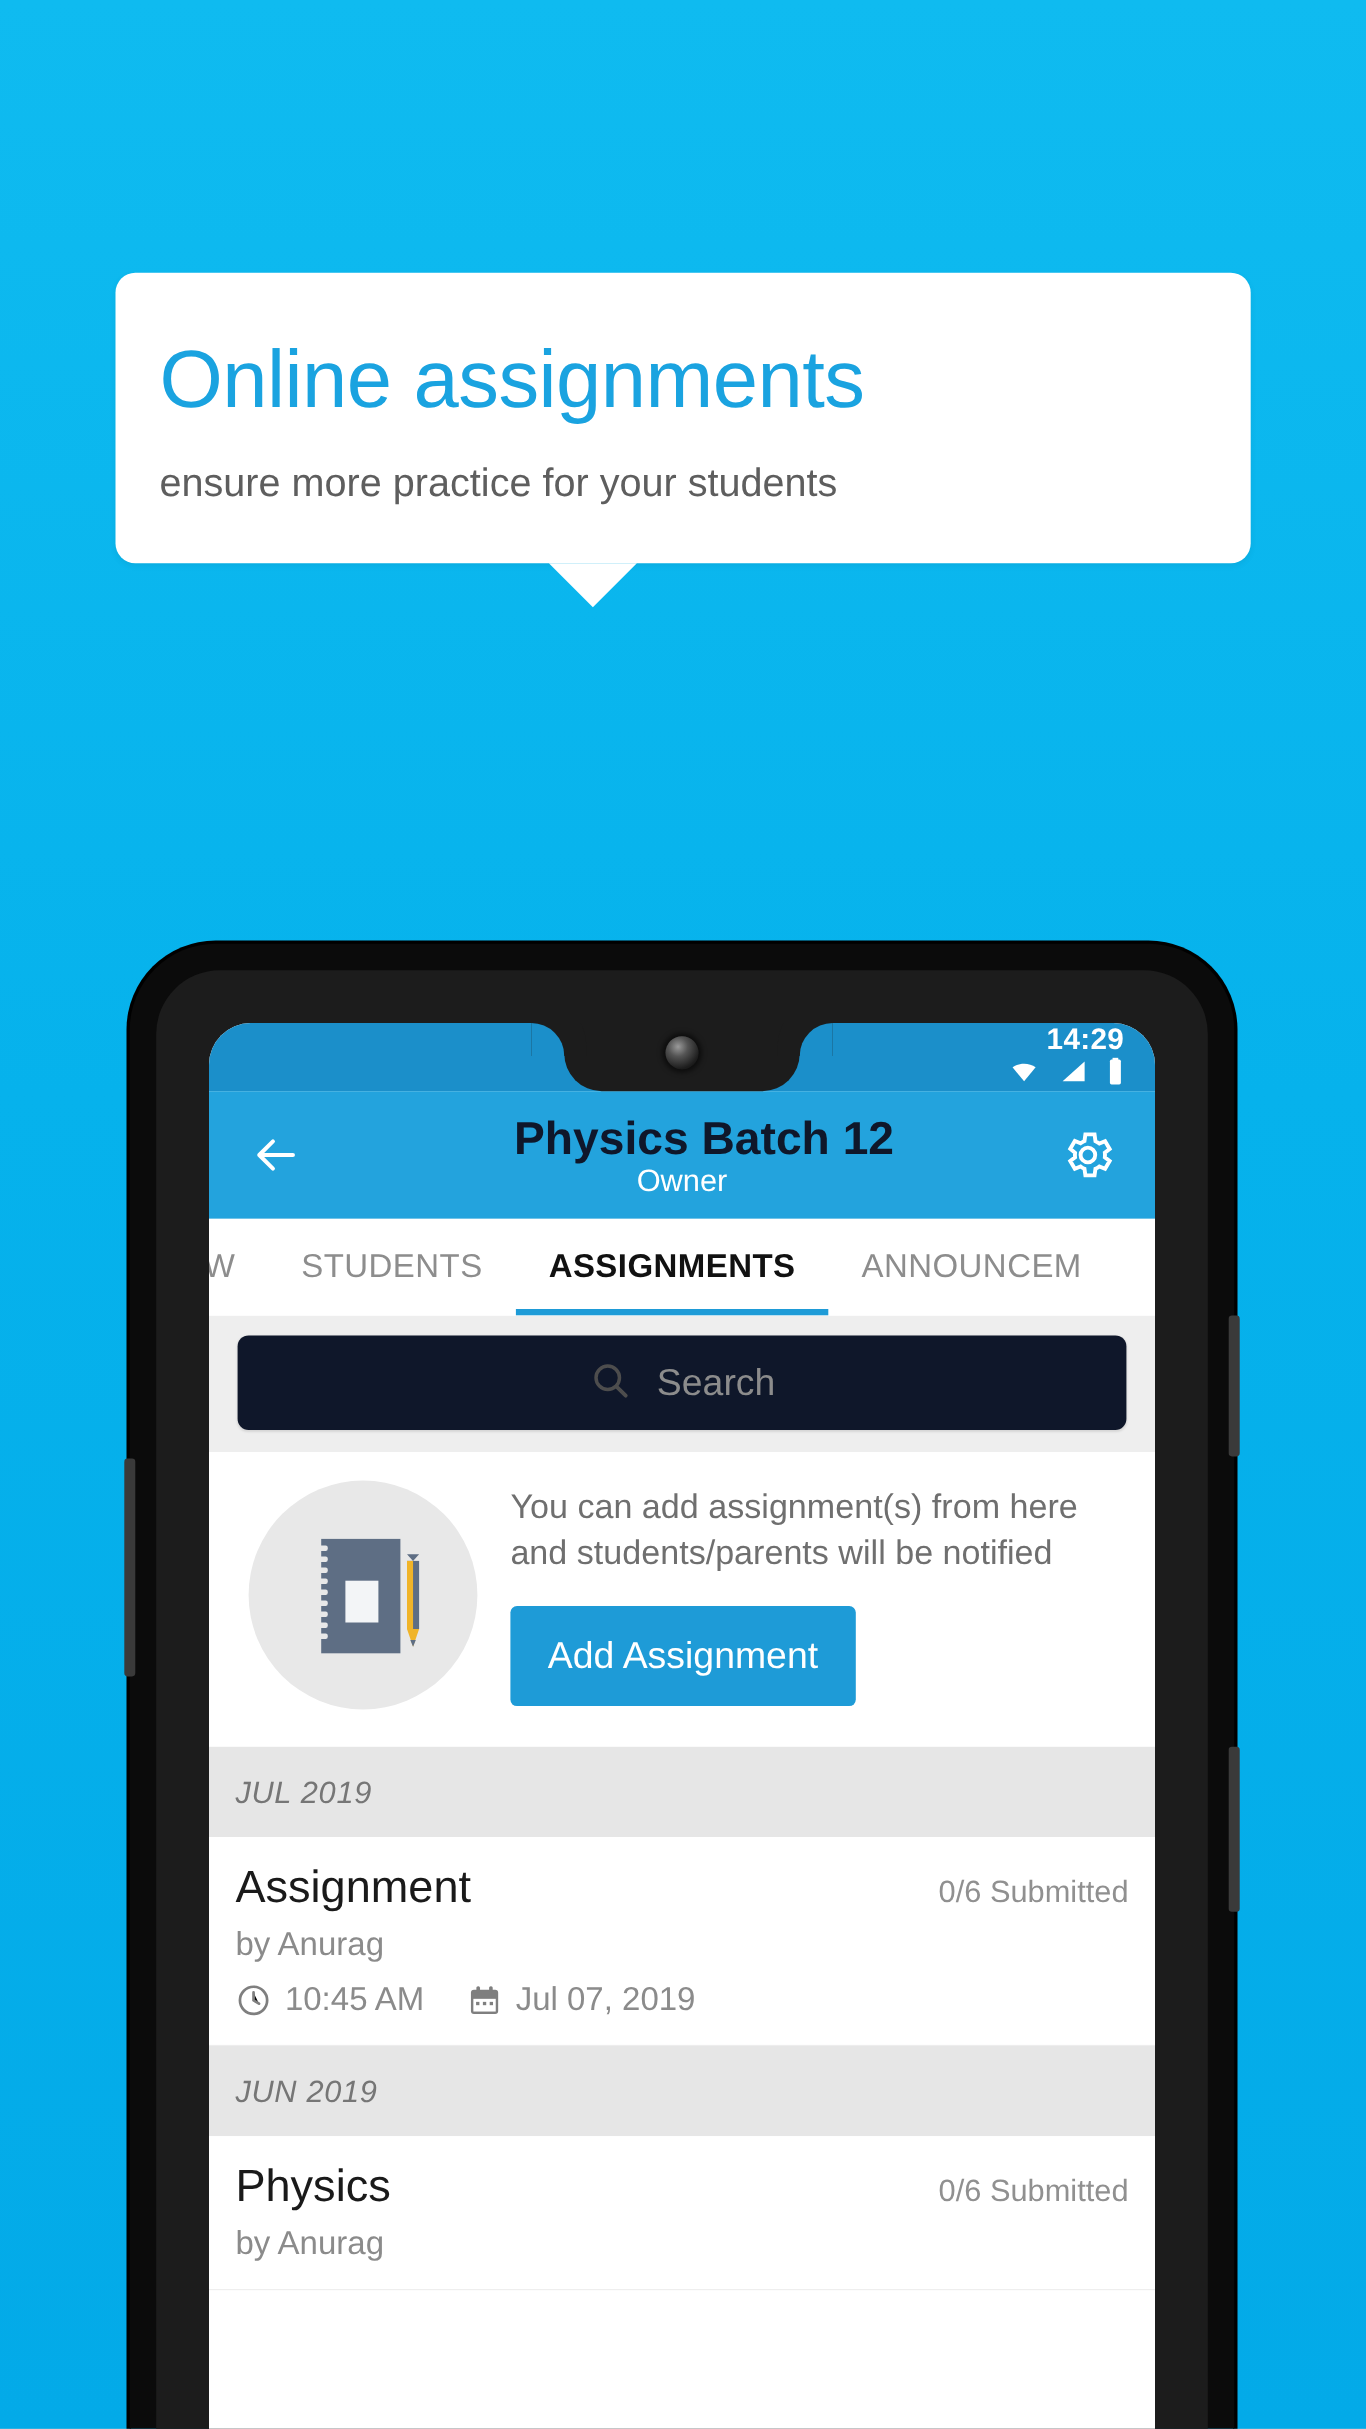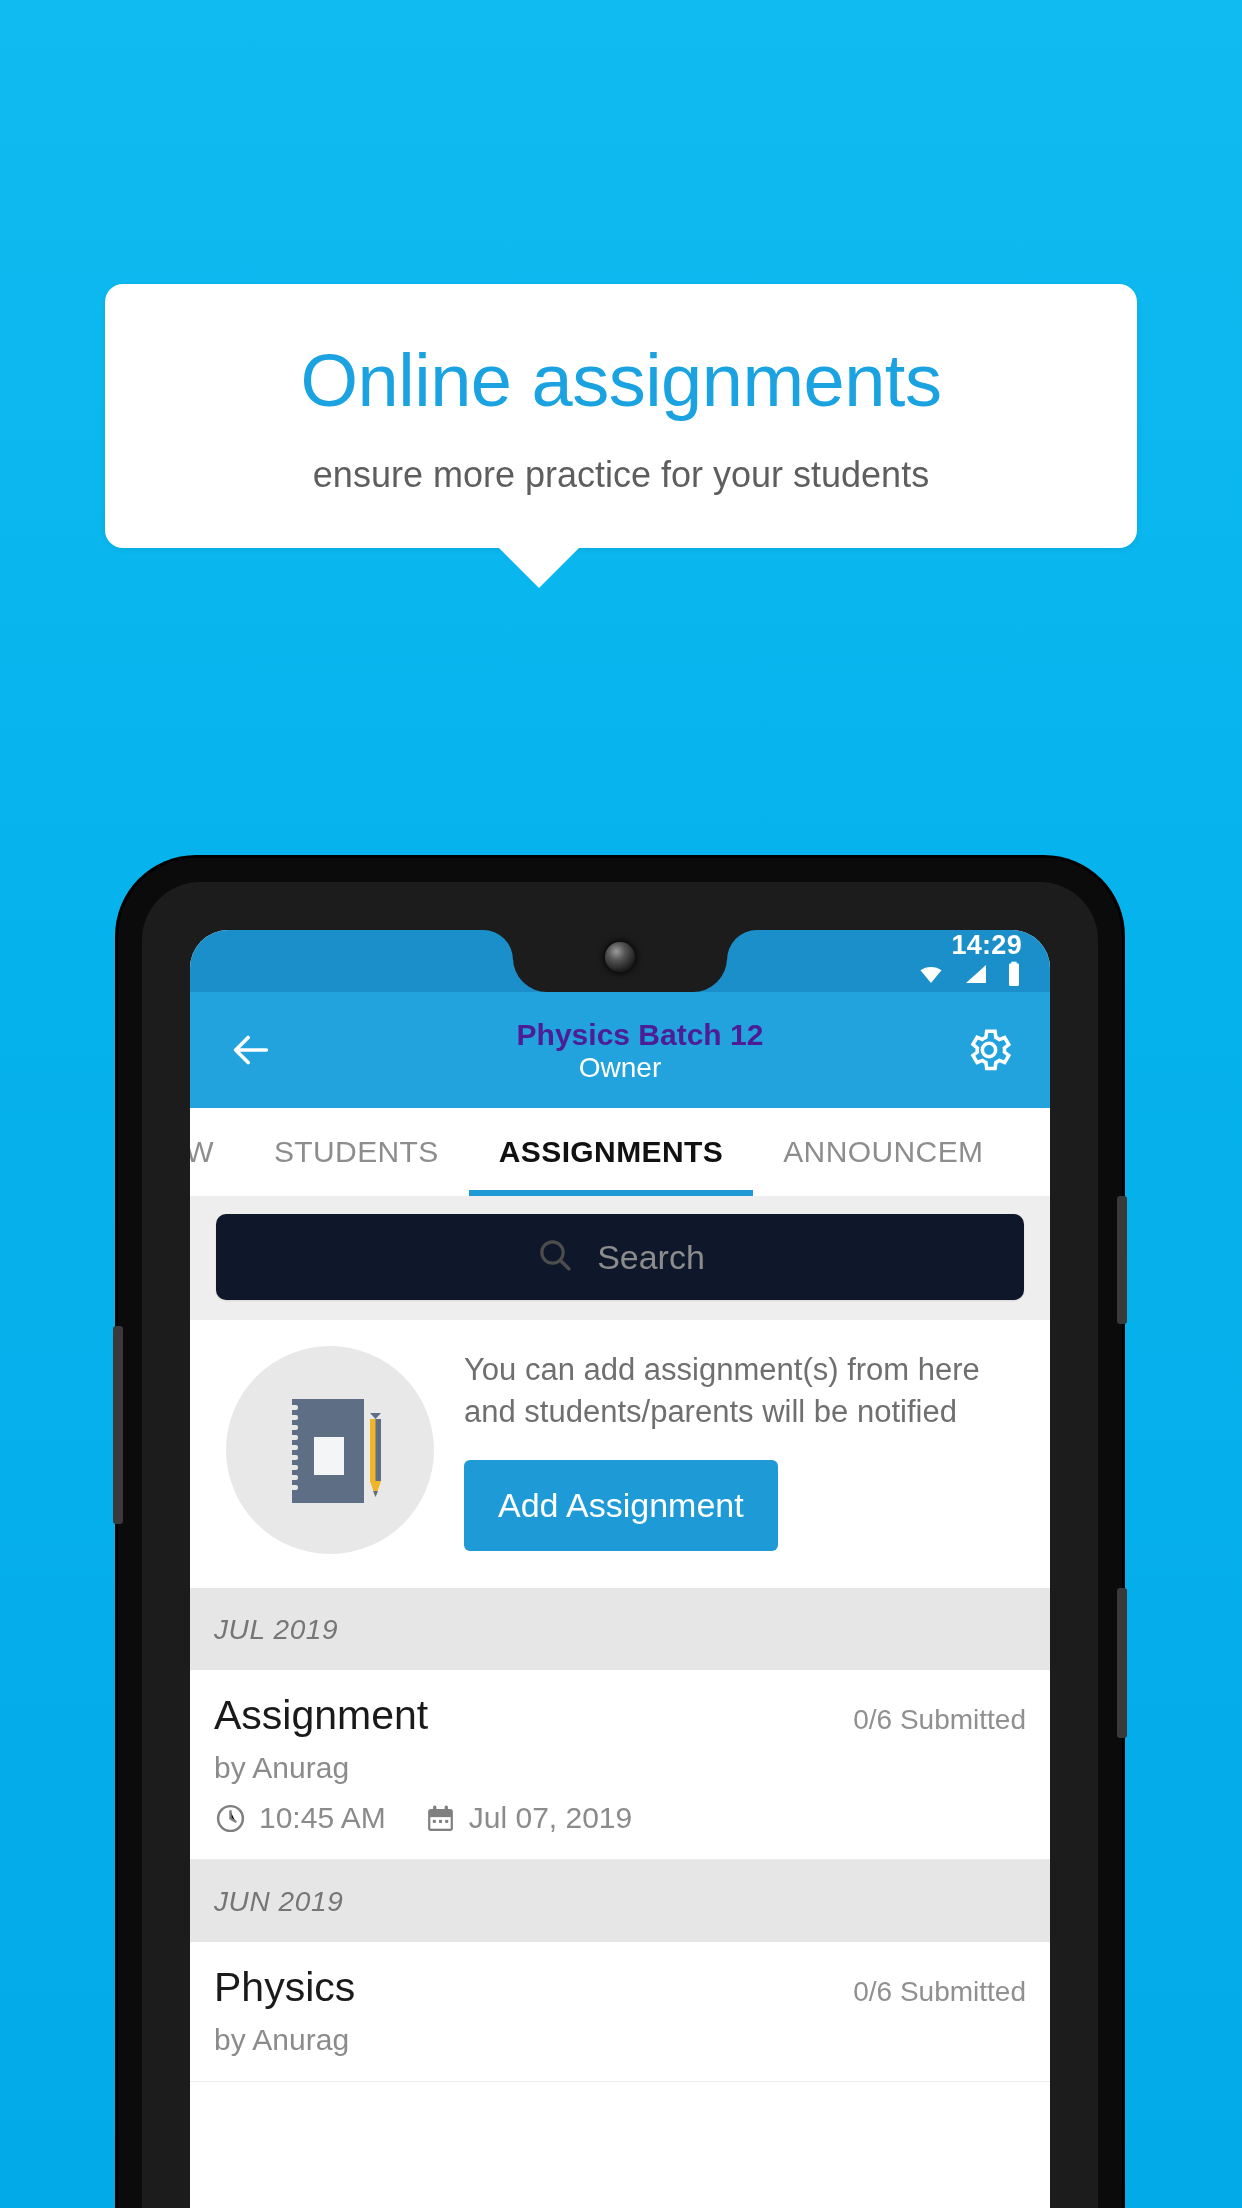--- a/index.html
+++ b/index.html
@@ -14,23 +14,22 @@
   }
 
   
   .promo-wrap{
     position:absolute; left:105px; top:248px; width:1032px;
   }
   .promo-card{
     background:#ffffff;
     border-radius:18px;
     padding:58px 40px 52px;
-    text-align:center;
+    text-align:left;
     box-shadow:0 2px 6px rgba(0,0,0,.06);
-    margin-top:36px;
   }
   .promo-title{
     font-size:74px;
     color:#1aa3e0;
     font-weight:400;
     letter-spacing:-.5px;
     line-height:1.05;
     white-space:nowrap;
   }
   .promo-sub{
@@ -122,21 +121,21 @@
   .appbar .icon-btn{
     width:62px; height:62px;
     display:flex; align-items:center; justify-content:center;
     flex:0 0 auto;
   }
   .appbar-titles{
     flex:1 1 auto; text-align:center;
     display:flex; flex-direction:column; align-items:center; gap:4px;
     margin-top:2px;
   }
-  .appbar-title{ color:#4c1d95; font-size:30px; font-weight:700; line-height:1;margin-left:40px; }
+  .appbar-title{ color:#0f172a; font-size:42px; font-weight:700; line-height:1;margin-left:40px; }
   .appbar-sub{ color:#fff; font-size:28px; font-weight:400; line-height:1; }
 
   
   .tabs{
     background:#fff;
     height:88px;
     display:flex; align-items:stretch;
     position:relative;
     overflow:hidden;
   }

